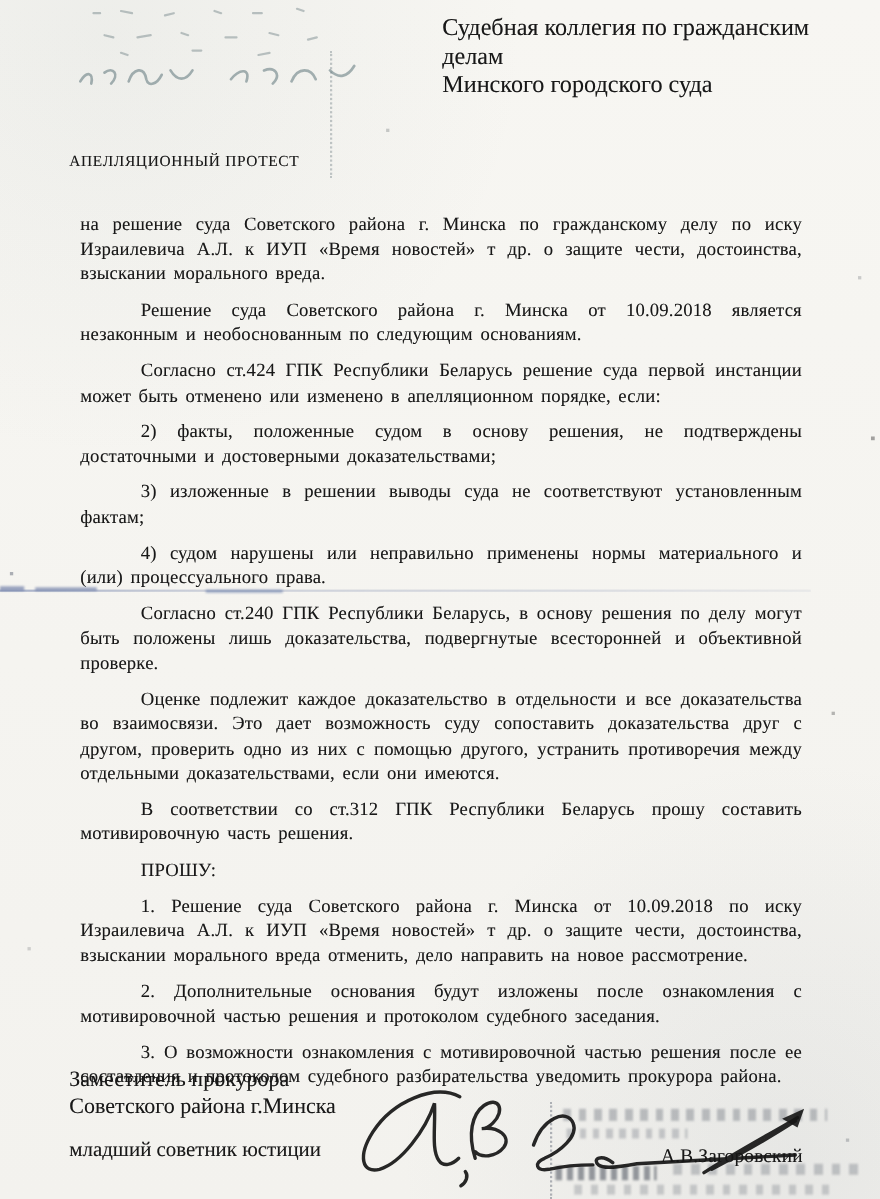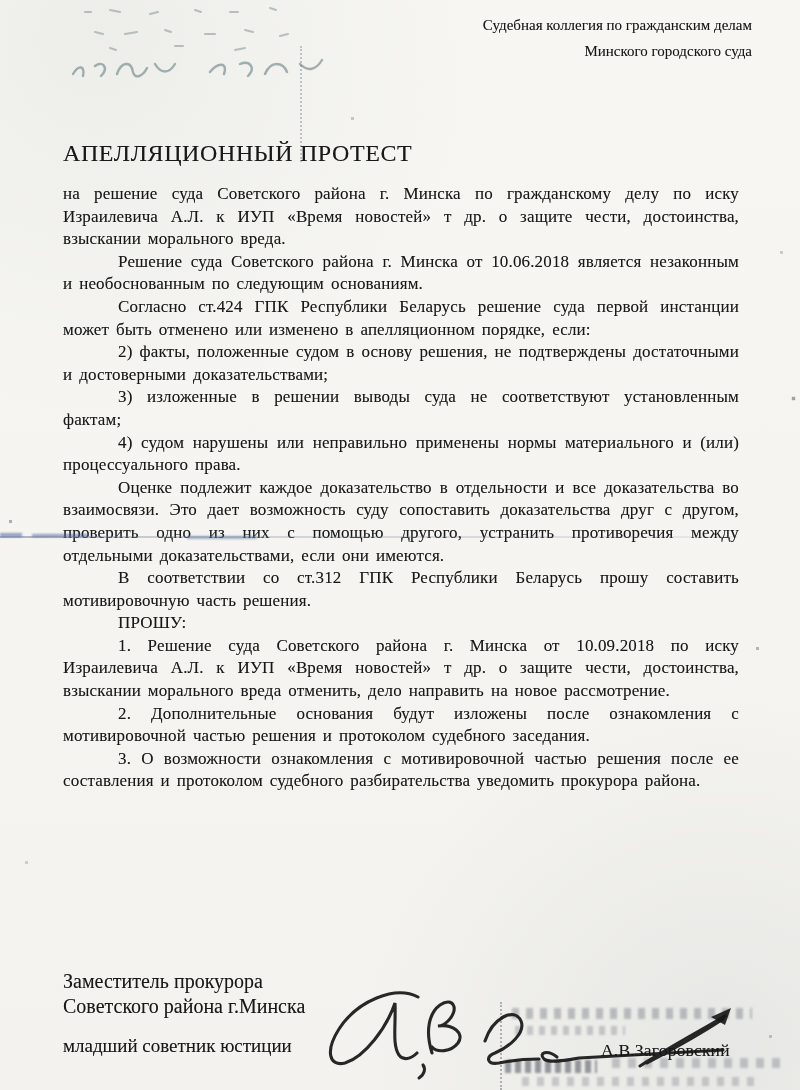--- a/index.html
+++ b/index.html
@@ -13,33 +13,33 @@
     background:
       radial-gradient(circle at 12% 3%, rgba(150,165,165,0.10), transparent 30%),
       radial-gradient(circle at 90% 96%, rgba(140,150,160,0.12), transparent 28%),
       linear-gradient(180deg,#f7f6f2 0%,#f5f4f0 55%,#f3f2ee 100%);
     color:#181818;
   }
   .ink{ text-shadow:0 0 0.6px rgba(25,25,25,0.35); }
 
   .recipient{
     position:absolute;left:402px;top:12px;width:350px;
-    font-size:15px;line-height:26px;text-align:right;
+    font-size:22px;line-height:26px;
   }
   .doc-title{
     position:absolute;left:63px;top:140px;
-    font-size:24px;font-weight:normal;letter-spacing:0.6px;margin:0;
+    font-size:14px;font-weight:normal;letter-spacing:0.6px;margin:0;
   }
   .body-text{
     position:absolute;left:63px;top:183px;width:676px;
     font-size:17px;line-height:22.6px;
     text-align:justify;
     word-spacing:2.5px;letter-spacing:0.15px;
   }
-  .body-text p{margin:0;padding:0;}
+  .body-text p{margin:10px;padding:0;}
   .body-text p.indent{text-indent:55px;}
 
   .sig-lines{
     position:absolute;left:63px;top:969px;
     font-size:20px;line-height:25px;
   }
   .sig-rank{
     position:absolute;left:63px;top:1035px;
     font-size:19px;
   }
@@ -115,25 +115,26 @@
 
   <div class="recipient ink">
     <div>Судебная коллегия по гражданским делам</div>
     <div>Минского городского суда</div>
   </div>
 
   <h1 class="doc-title ink">АПЕЛЛЯЦИОННЫЙ ПРОТЕСТ</h1>
 
   <div class="body-text ink" id="body-text">
       <p>на решение суда Советского района г. Минска по гражданскому делу по иску Израилевича А.Л. к ИУП «Время новостей» т др. о защите чести, достоинства, взыскании морального вреда.</p>
-      <p class="indent">Решение суда Советского района г. Минска от 10.06.2018 является незаконным и необоснованным по следующим основаниям.</p>
+      <p class="indent">Решение суда Советского района г. Минска от 10.09.2018 является незаконным и необоснованным по следующим основаниям.</p>
       <p class="indent">Согласно ст.424 ГПК Республики Беларусь решение суда первой инстанции может быть отменено или изменено в апелляционном порядке, если:</p>
       <p class="indent">2) факты, положенные судом в основу решения, не подтверждены достаточными и достоверными доказательствами;</p>
       <p class="indent">3) изложенные в решении выводы суда не соответствуют установленным фактам;</p>
       <p class="indent">4) судом нарушены или неправильно применены нормы материального и (или) процессуального права.</p>
+      <p class="indent">Согласно ст.240 ГПК Республики Беларусь, в основу решения по делу могут быть положены лишь доказательства, подвергнутые всесторонней и объективной проверке.</p>
       <p class="indent">Оценке подлежит каждое доказательство в отдельности и все доказательства во взаимосвязи. Это дает возможность суду сопоставить доказательства друг с другом, проверить одно из них с помощью другого, устранить противоречия между отдельными доказательствами, если они имеются.</p>
       <p class="indent">В соответствии со ст.312 ГПК Республики Беларусь прошу составить мотивировочную часть решения.</p>
       <p class="indent">ПРОШУ:</p>
       <p class="indent">1. Решение суда Советского района г. Минска от 10.09.2018 по иску Израилевича А.Л. к ИУП «Время новостей» т др. о защите чести, достоинства, взыскании морального вреда отменить, дело направить на новое рассмотрение.</p>
       <p class="indent">2. Дополнительные основания будут изложены после ознакомления с мотивировочной частью решения и протоколом судебного заседания.</p>
       <p class="indent">3. О возможности ознакомления с мотивировочной частью решения после ее составления и протоколом судебного разбирательства уведомить прокурора района.</p>
     </div>
 
   <div class="smudge-base"></div>
   <div class="smudge-d smudge-d1"></div>

